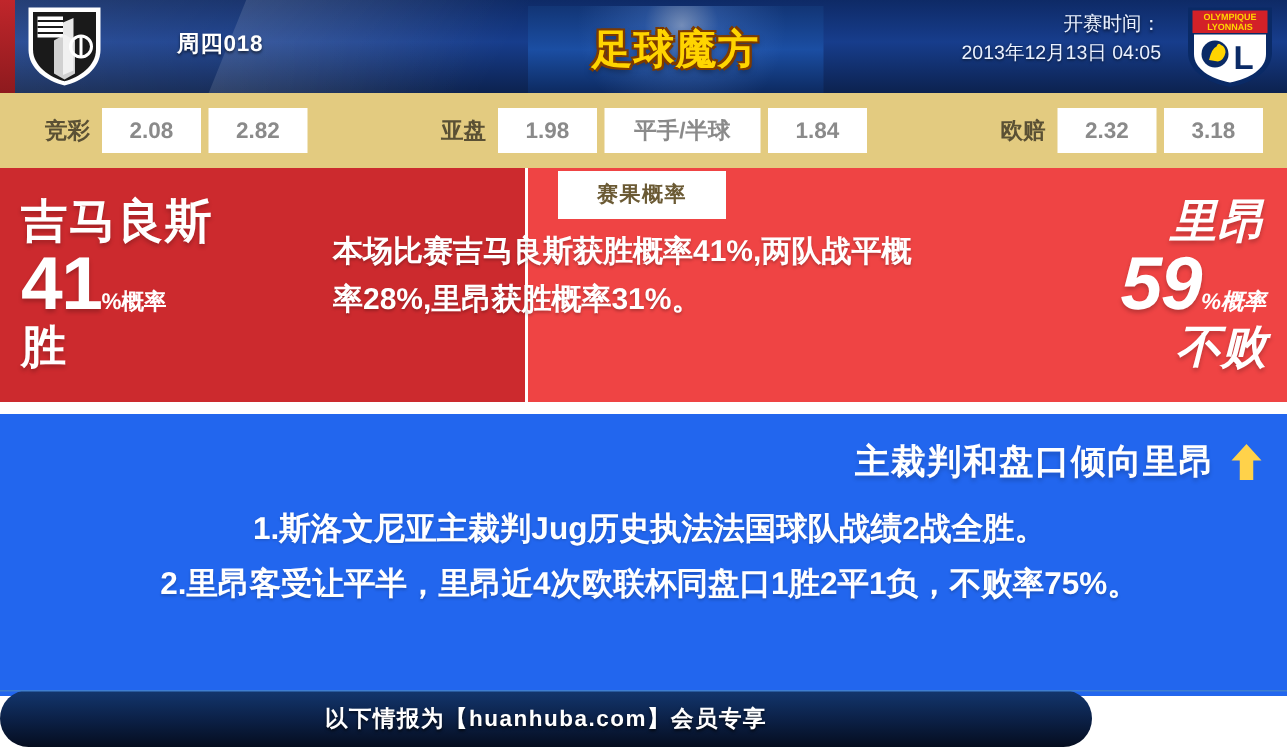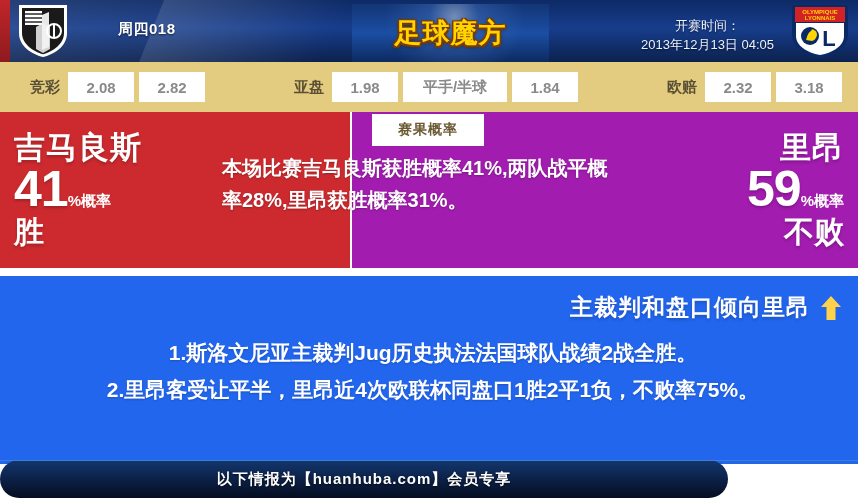--- a/index.html
+++ b/index.html
@@ -47,21 +47,21 @@
   }
   .brand-text{
     font-size:27px;font-weight:bold;letter-spacing:1px;
     color:#ffd400;
     text-shadow:
       -1.5px -1.5px 0 #7d3a00, 1.5px -1.5px 0 #7d3a00,
       -1.5px 1.5px 0 #7d3a00, 1.5px 1.5px 0 #7d3a00,
       0 2px 5px rgba(0,0,0,.55);
   }
   .kickoff{
-    position:absolute;right:84px;top:16px;text-align:center;
+    position:absolute;right:84px;top:6px;text-align:right;
     color:#eaf1ff;font-size:13px;line-height:19px;
     text-shadow:0 1px 2px rgba(0,0,0,.6);
   }
 
   
   .odds-bar{
     position:absolute;left:0;top:62px;width:858px;height:50px;
     background:#e3cb80;display:flex;align-items:center;padding-left:14px;
   }
   .odds-group{display:flex;align-items:center;}
@@ -79,21 +79,21 @@
   .odds-cell.wide{min-width:86px;}
 
   
   .prob-row{
     position:absolute;left:0;top:112px;width:858px;height:158px;background:#ffffff;
   }
   .prob-left{
     position:absolute;left:0;top:0;width:350px;height:156px;background:#cc2a2e;
   }
   .prob-right{
-    position:absolute;left:352px;top:0;width:506px;height:156px;background:#a21caf;
+    position:absolute;left:352px;top:0;width:506px;height:156px;background:#ef4444;font-style:italic;
   }
   .tab-chip{
     position:absolute;left:372px;top:114px;width:112px;height:32px;background:#ffffff;
     display:flex;align-items:center;justify-content:center;z-index:5;
   }
   .tab-chip span{color:#6b5a34;font-size:14px;font-weight:bold;letter-spacing:1px;}
 
   .side-block{position:absolute;color:#fff;}
   .side-left{left:14px;top:18px;text-align:left;}
   .side-right{right:14px;top:18px;text-align:right;}

